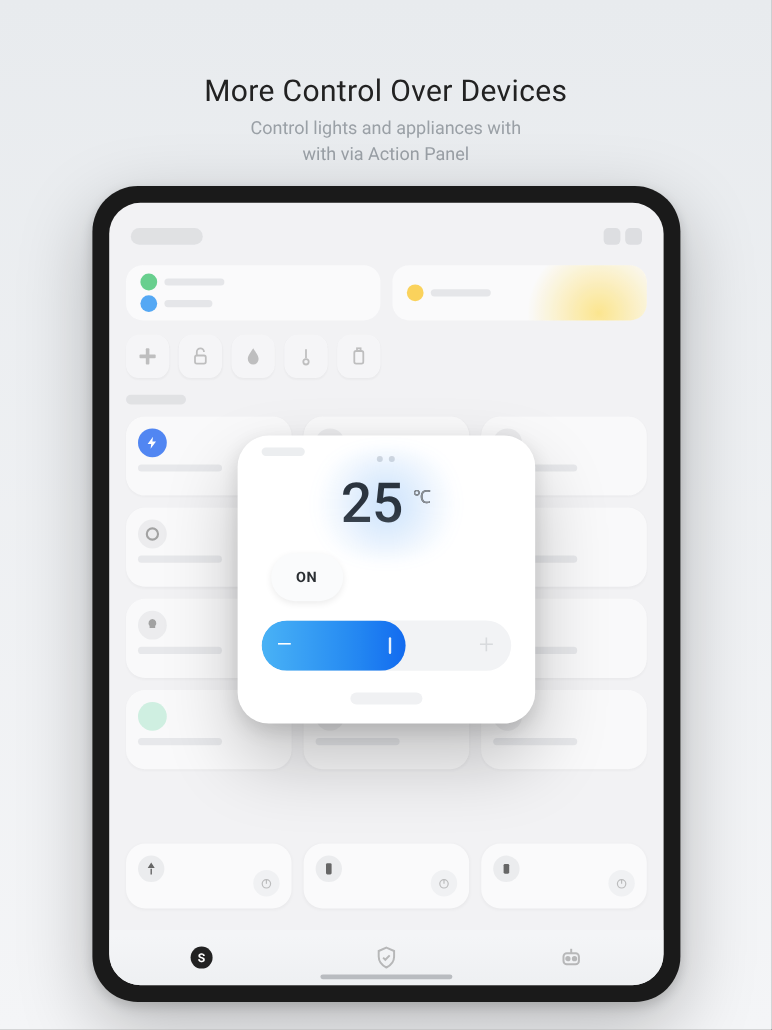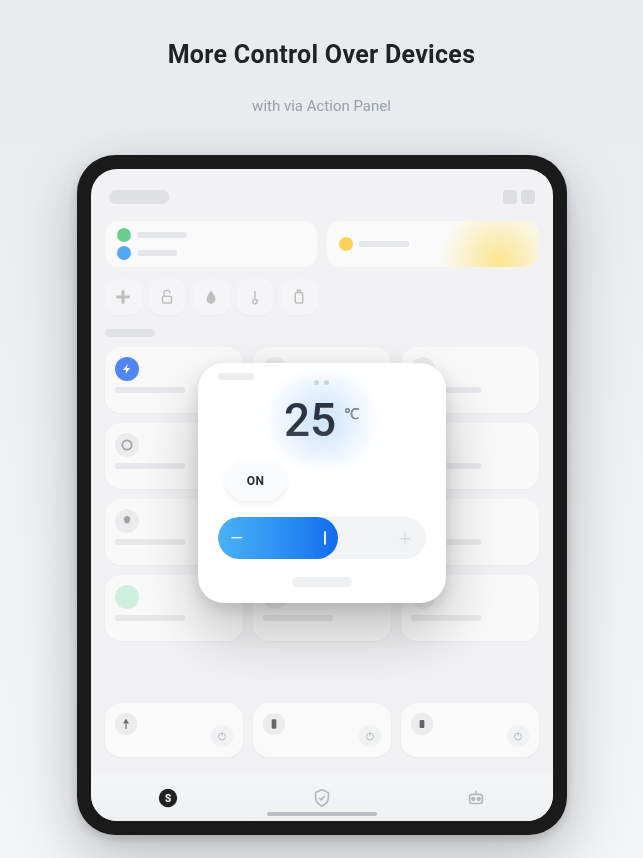--- a/index.html
+++ b/index.html
@@ -10,23 +10,24 @@
     font-family: -apple-system, BlinkMacSystemFont, "Segoe UI", Roboto, sans-serif;
     overflow: hidden;
     position: relative;
   }
   .headline {
     text-align: center;
     padding-top: 40px;
   }
   .headline h1 {
     font-size: 25px;
-    font-weight: 700;
+    font-weight: 400;
     color: #222;
     letter-spacing: 0.3px;
+    margin-top: 22px;
   }
   .headline p {
     font-size: 15px;
     color: #9aa0a6;
     margin-top: 6px;
     line-height: 1.4;
   }
 
   
   .tablet {
@@ -202,21 +203,21 @@
   .panel .bottomstub{
     margin:18px auto 0;width:60px;height:10px;background:#f0f1f3;border-radius:5px;
   }
 </style>
 </head>
 <body>
 
 <div class="headline">
   <h1>More Control Over Devices</h1>
   <p>
-    <br>
+    <span>Control lights and appliances with</span><br>
     <span>with via Action Panel</span>
   </p>
 </div>
 
 <div class="tablet">
   <div class="screen">
 
     <div class="bg-ui">
       <div class="bg-header">
         <div class="pill"></div>

